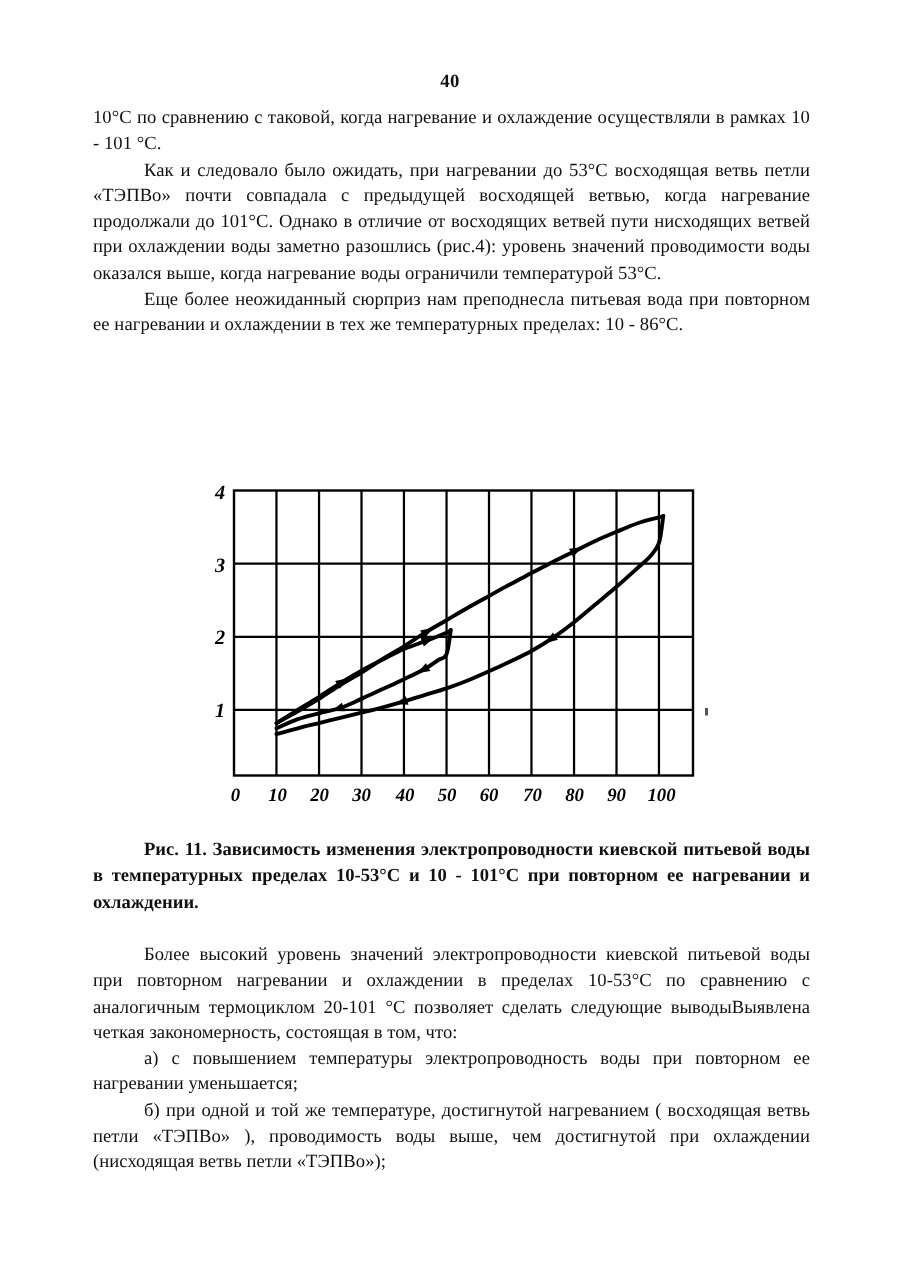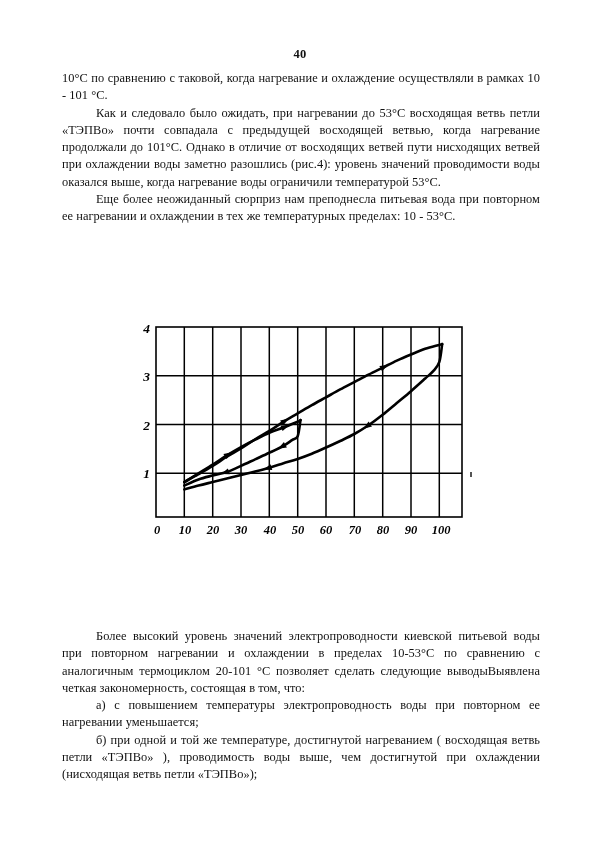--- a/index.html
+++ b/index.html
@@ -89,21 +89,21 @@
 </head>
 <body>
 
 <div class="page">
 
   <div class="page-number">40</div>
 
   <div class="body-col">
     <p class="para">10°C по сравнению с таковой, когда нагревание и охлаждение осуществляли в рамках 10 - 101 °С.</p>
     <p class="para indent">Как и следовало было ожидать, при нагревании до 53°С восходящая ветвь петли «ТЭПВо» почти совпадала с предыдущей восходящей ветвью, когда нагревание продолжали до 101°С. Однако в отличие от восходящих ветвей пути нисходящих ветвей при охлаждении воды заметно разошлись (рис.4): уровень значений проводимости воды оказался выше, когда нагревание воды ограничили температурой 53°С.</p>
-    <p class="para indent">Еще более неожиданный сюрприз нам преподнесла питьевая вода при повторном ее нагревании и охлаждении в тех же температурных пределах:             10 - 53°С.</p>
+    <p class="para indent">Еще более неожиданный сюрприз нам преподнесла питьевая вода при повторном ее нагревании и охлаждении в тех же температурных пределах:             10 - 86°С.</p>
   </div>
 
   <div class="figure">
     <svg width="600" height="240" viewBox="0 0 600 240">
 
       <g stroke="#000000" fill="none">
 
         <rect x="156" y="21" width="306" height="190" stroke-width="1.6"></rect>
 
         <line x1="184.3" y1="21" x2="184.3" y2="211" stroke-width="1.5"></line>
@@ -157,20 +157,21 @@
           <polygon points="232.1,146.2 226.6,153.1 223.4,148.0"></polygon>
           <polygon points="289.3,119.2 282.6,125.0 280.4,119.4"></polygon>
           <polygon points="278.1,142.8 283.9,136.1 286.9,141.4"></polygon>
           <polygon points="221.0,168.0 227.9,162.5 229.9,168.2"></polygon>
         </g>
     </svg>
   </div>
 
   <div class="stray-mark"></div>
 
+  <div class="caption">Рис. 11. Зависимость изменения электропроводности киевской питьевой воды в температурных пределах 10-53°С и 10 - 101°С при повторном ее нагревании и охлаждении.</div>
 
   <div class="lower-text">
     <p class="para indent">Более высокий уровень значений электропроводности киевской питьевой воды при повторном нагревании и охлаждении в пределах 10-53°С по сравнению с  аналогичным термоциклом 20-101 °С позволяет сделать следующие выводыВыявлена четкая закономерность, состоящая в том, что:</p>
     <p class="para indent">а) с повышением температуры электропроводность воды при повторном ее нагревании уменьшается;</p>
     <p class="para indent">б) при одной и той же температуре, достигнутой нагреванием ( восходящая ветвь петли «ТЭПВо» ), проводимость воды выше, чем достигнутой при охлаждении (нисходящая ветвь петли «ТЭПВо»);</p>
   </div>
 
 </div>
 
 </body></html>

